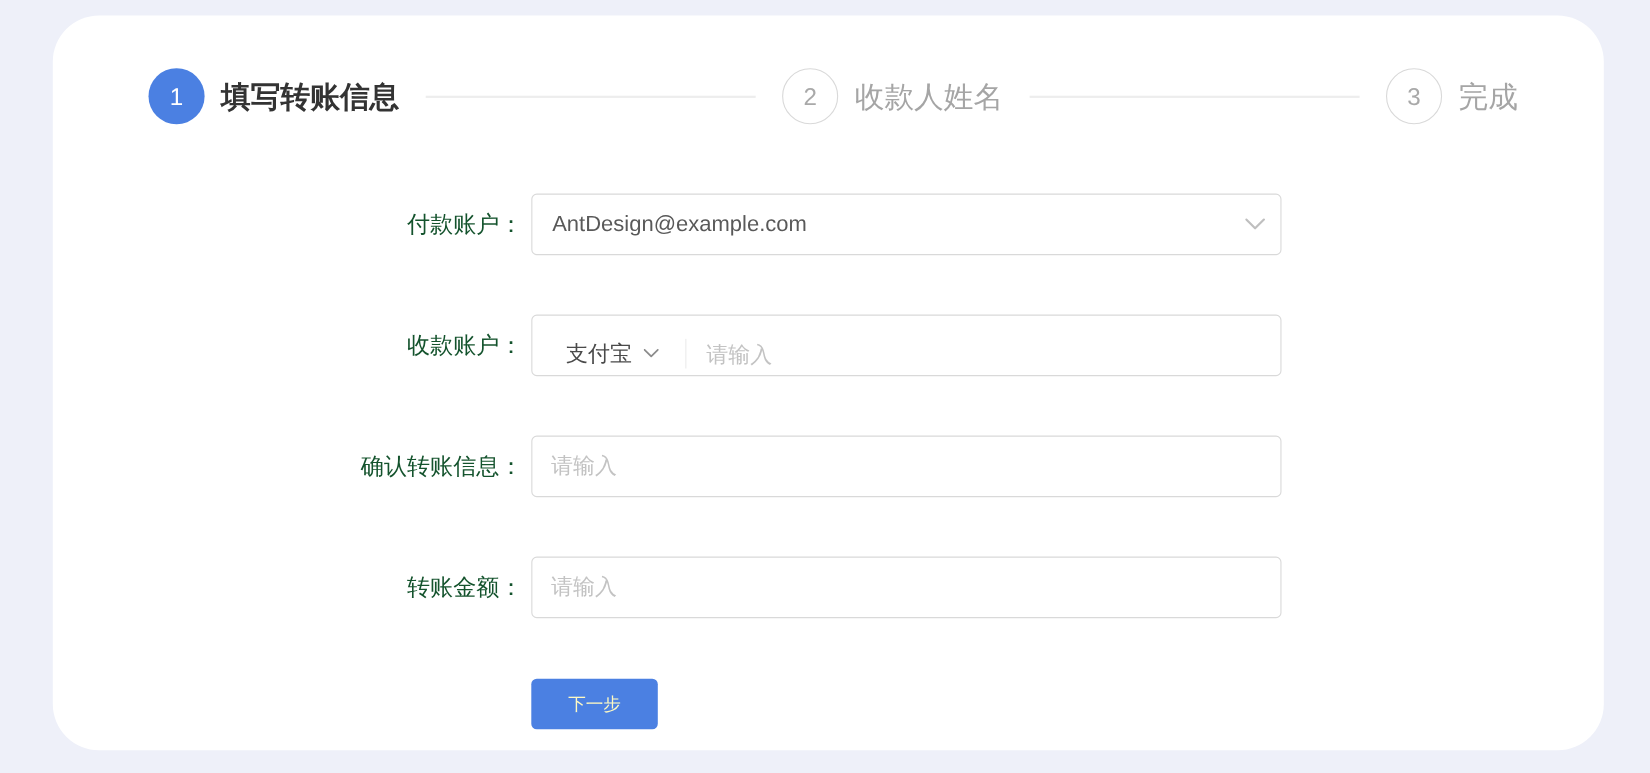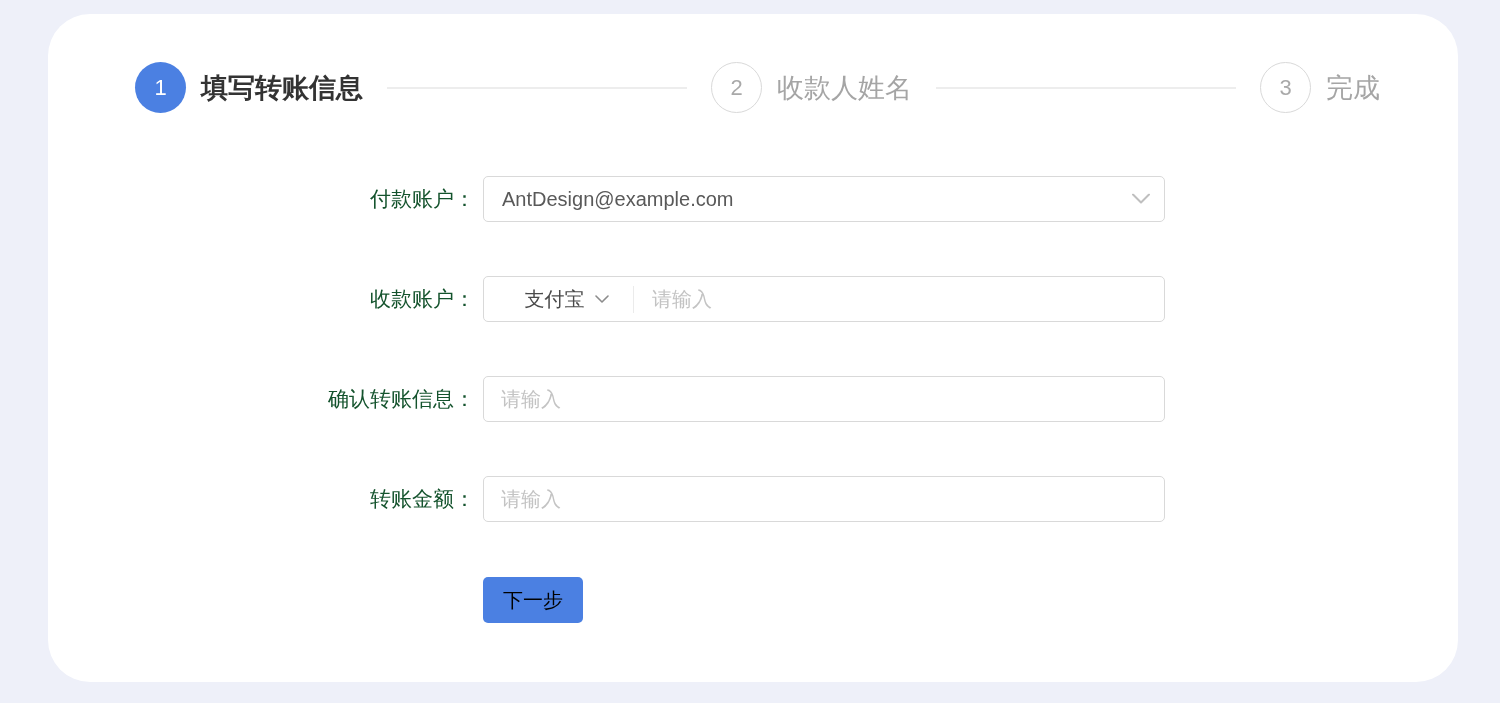--- a/index.html
+++ b/index.html
@@ -74,21 +74,21 @@
   .form-label {
     flex: 0 0 435px;
     padding-right: 8px;
     text-align: right;
     font-size: 21px;
     color: #14532d;
     white-space: nowrap;
   }
   .control {
     width: 682px;
-    height: 46px;
+    height: 56px;
     border: 1px solid #d9d9d9;
     border-radius: 5px;
     background: #ffffff;
     font-size: 20px;
   }
   .select-box {
     position: relative;
     display: flex;
     align-items: center;
     padding: 0 46px 0 18px;
@@ -96,22 +96,22 @@
   }
   .select-value { color: #595959; }
   .select-box .chev {
     position: absolute;
     right: 14px; top: 50%;
     transform: translateY(-50%);
     display: flex;
   }
   .compound {
     display: flex;
-    align-items: center;
-    padding: 16px;
+    align-items: flex-end;
+    padding: 6px;
   }
   .compound-select {
     flex: 0 0 134px;
     display: flex;
     align-items: center;
     justify-content: center;
     gap: 10px;
     border-right: 1px solid #ebebeb;
     cursor: pointer;
     color: #4a4a4a;
@@ -132,27 +132,27 @@
     outline: none;
     font-family: inherit;
     color: #595959;
   }
   input::placeholder { color: #c3c3c3; opacity: 1; }
   .chev svg { display: block; }
   .next-btn {
     display: block;
     margin-left: 435px;
     margin-top: 55px;
-    width: 100px;
+    width: 115px;
     height: 46px;
     background: #4b80e2;
     border: none;
     border-radius: 5px;
-    color: #000000;
-    font-size: 20px;
+    color: #fef9c3;
+    font-size: 16px;
     font-family: inherit;
     cursor: pointer;
   }
 </style>
 </head>
 <body>
 
 <div class="card">
 
   <div class="steps">

